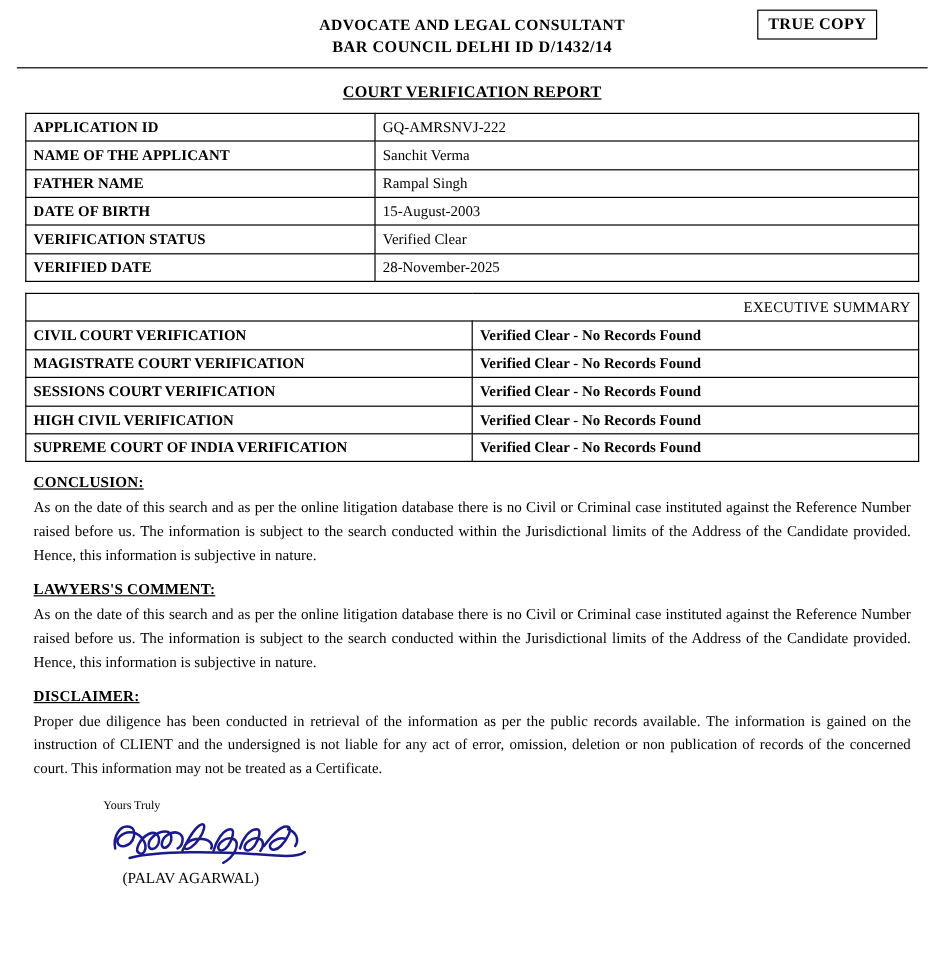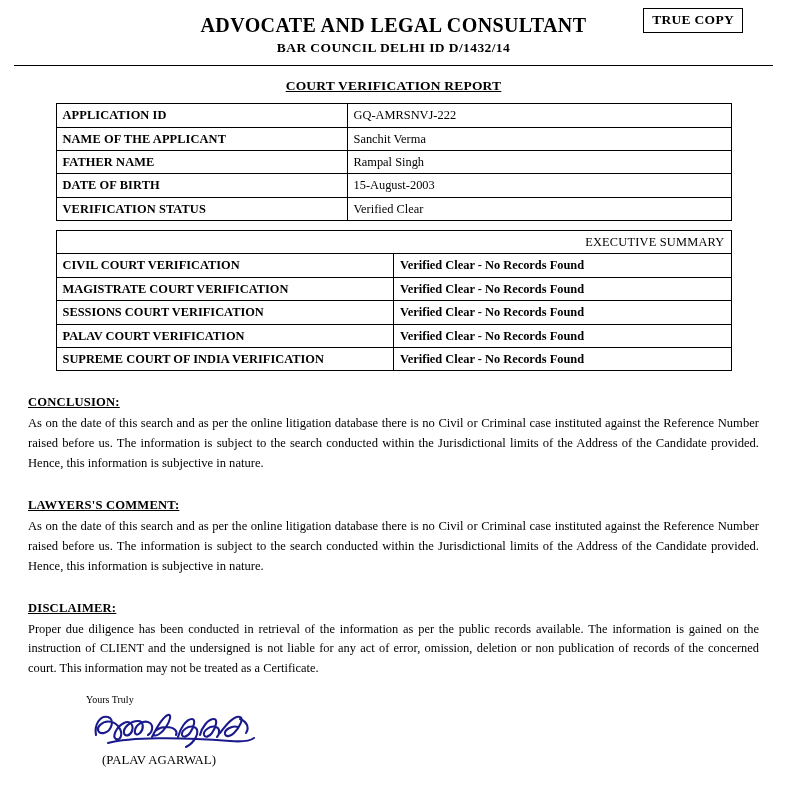--- a/index.html
+++ b/index.html
@@ -28,26 +28,26 @@
     text-align: center;
     padding-top: 12px;
     position: relative;
   }
   .header .line {
     font-weight: bold;
     letter-spacing: 0.4px;
     line-height: 1.35;
   }
   .header .line1 { font-size: 14.5px; }
-  .header .line2 { font-size: 20px; }
+  .header .line2 { font-size: 13px; }
   .header .line3 { font-size: 13.5px; }
 
   .true-copy {
     position: absolute;
-    right: 30px;
+    right: 42px;
     top: 8px;
     border: 1.6px solid #000;
     padding: 3px 8px 4px 8px;
     font-weight: bold;
     font-size: 13.5px;
     letter-spacing: 0.3px;
     background: #fff;
   }
 
   .hr-top {
@@ -61,21 +61,21 @@
     text-align: center;
     font-weight: bold;
     font-size: 13.5px;
     text-decoration: underline;
     margin: 12px 0 9px 0;
     letter-spacing: 0.2px;
   }
 
   
   table.doc-table {
-    width: 676px;
+    width: 745px;
     border-collapse: collapse;
     table-layout: fixed;
     margin: 8px auto;
   }
   table.doc-table td, table.doc-table th {
     border: 1px solid #000;
     padding: 3px 6px;
     vertical-align: top;
     font-size: 12.4px;
     line-height: 1.32;
@@ -101,21 +101,21 @@
     font-weight: bold;
     width: 278px;
     font-size: 12.3px;
   }
   .sum-val {
     font-weight: bold;
     font-size: 12.3px;
   }
 
   
-  .section { margin-top: 24px; padding: 0 14px 0 14px; }
+  .section { margin-top: 10px; padding: 0 14px 0 14px; }
   .section-title {
     font-weight: bold;
     font-size: 12.6px;
     text-decoration: underline;
     margin-bottom: 4px;
     letter-spacing: 0.2px;
   }
   .section-body {
     font-size: 12.6px;
     line-height: 1.58;
@@ -168,20 +168,24 @@
         <td class="val">Rampal Singh</td>
       </tr>
       <tr>
         <td class="lbl">DATE OF BIRTH</td>
         <td class="val">15-August-2003</td>
       </tr>
       <tr>
         <td class="lbl">VERIFICATION STATUS</td>
         <td class="val">Verified Clear</td>
       </tr>
+      <tr>
+        <td class="lbl">VERIFIED DATE</td>
+        <td class="val">28-November-2025</td>
+      </tr>
     </tbody>
   </table>
 
   <div class="summary-wrap">
     <table class="doc-table">
       <tbody>
         <tr>
           <td class="summary-head" colspan="2">EXECUTIVE SUMMARY</td>
         </tr>
         <tr>
@@ -190,21 +194,21 @@
         </tr>
         <tr>
           <td class="sum-lbl">MAGISTRATE COURT VERIFICATION</td>
           <td class="sum-val">Verified Clear - No Records Found</td>
         </tr>
         <tr>
           <td class="sum-lbl">SESSIONS COURT VERIFICATION</td>
           <td class="sum-val">Verified Clear - No Records Found</td>
         </tr>
         <tr>
-          <td class="sum-lbl">PALAV COURT VERIFICATION</td>
+          <td class="sum-lbl">HIGH CIVIL VERIFICATION</td>
           <td class="sum-val">Verified Clear - No Records Found</td>
         </tr>
         <tr>
           <td class="sum-lbl">SUPREME COURT OF INDIA VERIFICATION</td>
           <td class="sum-val">Verified Clear - No Records Found</td>
         </tr>
       </tbody>
     </table>
   </div>
 

